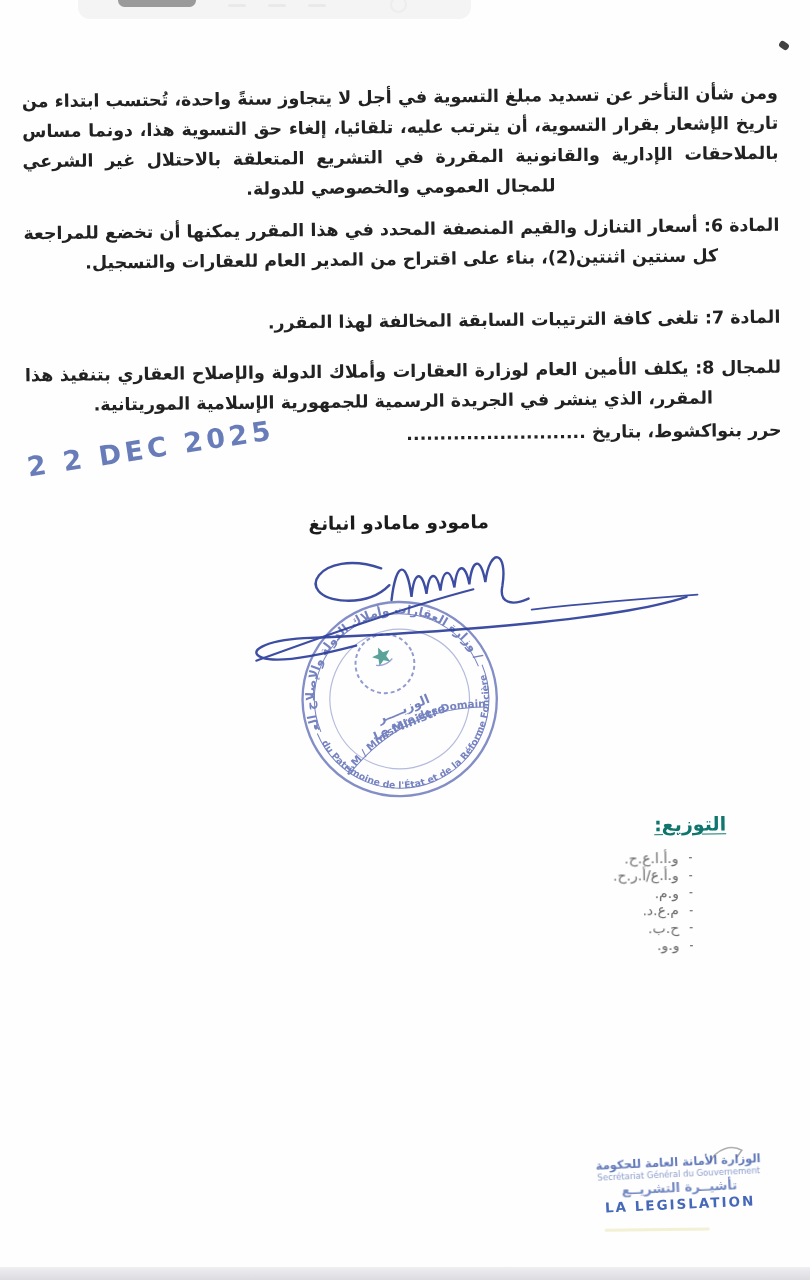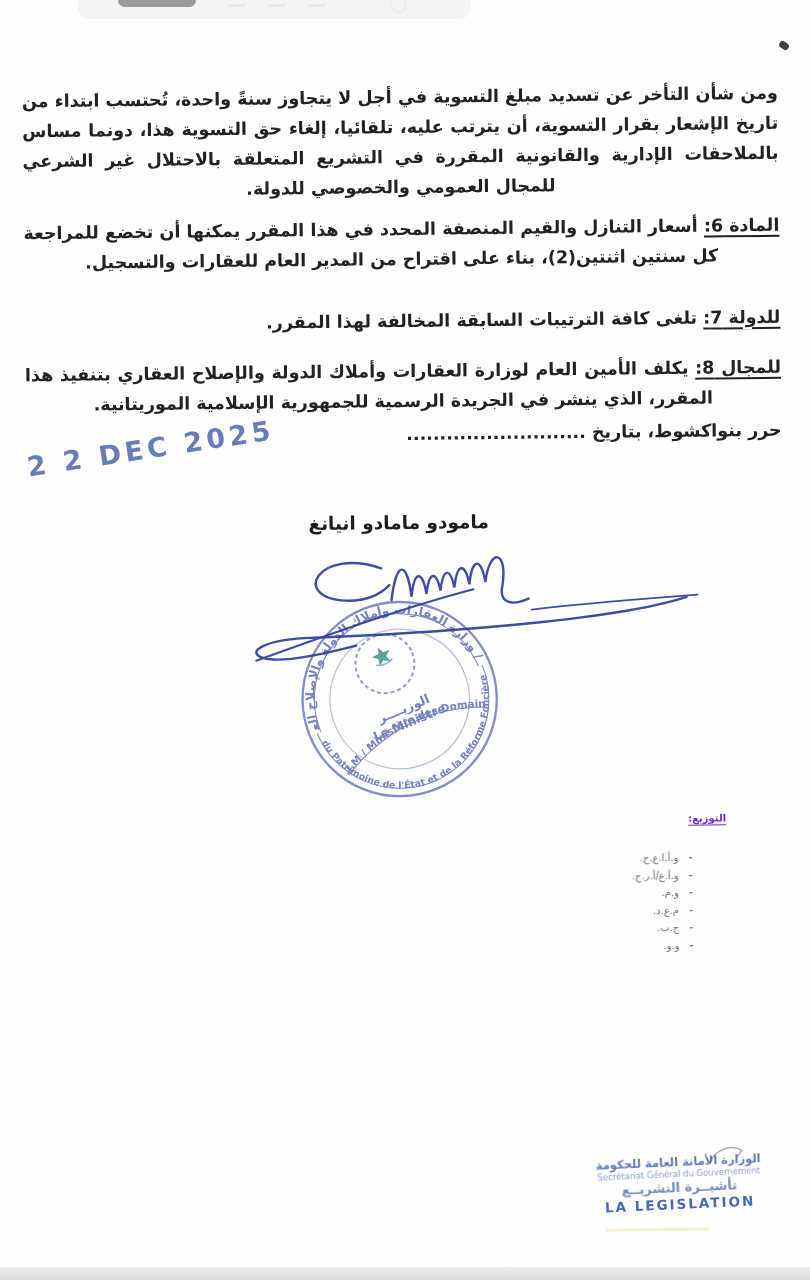--- a/index.html
+++ b/index.html
@@ -25,48 +25,48 @@
   }
   
   .doc{position:absolute;inset:0;transform:rotate(-0.65deg);direction:rtl;color:#222;}
   .para{
     position:absolute;left:28px;width:756px;
     font-size:17.5px;line-height:30px;font-weight:700;
     text-align:justify;text-align-last:center;
     letter-spacing:0.1px;
   }
   .para.right-only{text-align:right;text-align-last:right;}
-  .article-label{text-decoration:underline;text-underline-offset:4px;text-decoration-thickness:1.6px;}
+  .article-label{text-underline-offset:4px;text-decoration-thickness:1.6px;}
   .date-line{
     position:absolute;left:28px;top:424px;width:756px;
     font-size:17.5px;font-weight:700;text-align:right;
   }
   .date-stamp{
     position:absolute;left:28px;top:430px;width:250px;
     font-size:27px;font-weight:700;color:#5b72b4;
     letter-spacing:4px;transform:rotate(-8deg);
     direction:ltr;text-align:left;opacity:.92;
   }
   .signatory-name{
     position:absolute;left:270px;top:512px;width:260px;
     text-align:center;font-size:18.5px;font-weight:700;color:#1c1c1c;
   }
   .seal-svg{position:absolute;left:296px;top:596px;opacity:.85;}
   .signature-svg{position:absolute;left:232px;top:538px;}
   
   .dist-header{
     position:absolute;left:658px;top:816px;width:66px;
-    font-size:10px;font-weight:700;text-align:right;
-    text-decoration:underline;text-underline-offset:3px;color:#6d28d9;
+    font-size:19px;font-weight:700;text-align:right;
+    text-decoration:underline;text-underline-offset:3px;color:#0f766e;
   }
   .dist-list{position:absolute;left:540px;top:852px;width:150px;direction:rtl;}
   .dist-row{display:flex;direction:rtl;align-items:center;height:17.5px;}
   .dist-dash{width:14px;color:#555;font-size:11px;flex:0 0 auto;}
   .dist-text{
-    font-size:10px;color:#6a6a6a;letter-spacing:1px;
+    font-size:14px;color:#6a6a6a;letter-spacing:1px;
     filter:blur(0.3px);white-space:nowrap;
   }
   
   .leg-stamp{
     position:absolute;left:577px;top:1158px;width:192px;
     transform:rotate(-2deg);text-align:center;direction:rtl;line-height:1.25;
   }
   .leg-l1{font-size:11.5px;font-weight:700;color:rgba(58,88,168,.8);filter:blur(0.3px);}
   .leg-l2{font-size:8.5px;color:rgba(58,88,168,.6);direction:ltr;filter:blur(0.4px);}
   .leg-l3{font-size:13px;font-weight:700;color:rgba(58,88,168,.7);letter-spacing:2px;filter:blur(0.4px);}
@@ -93,21 +93,21 @@
   <div class="ghost-circle"></div>
 </div>
 <div class="speck"></div>
 
 <div class="doc">
 
   <p class="para" style="top:64px">ومن شأن التأخر عن تسديد مبلغ التسوية في أجل لا يتجاوز سنةً واحدة، تُحتسب ابتداء من تاريخ الإشعار بقرار التسوية، أن يترتب عليه، تلقائيا، إلغاء حق التسوية هذا، دونما مساس بالملاحقات الإدارية والقانونية المقررة في التشريع المتعلقة بالاحتلال غير الشرعي للمجال العمومي والخصوصي للدولة.</p>
 
   <p class="para" style="top:196px"><span class="article-label">المادة 6:</span><span> أسعار التنازل والقيم المنصفة المحدد في هذا المقرر يمكنها أن تخضع للمراجعة كل سنتين اثنتين(2)، بناء على اقتراح من المدير العام للعقارات والتسجيل.</span></p>
 
-  <p class="para right-only" style="top:288px"><span class="article-label">للدولة 7:</span><span> تلغى كافة الترتيبات السابقة المخالفة لهذا المقرر.</span></p>
+  <p class="para right-only" style="top:288px"><span class="article-label">المادة 7:</span><span> تلغى كافة الترتيبات السابقة المخالفة لهذا المقرر.</span></p>
 
   <p class="para" style="top:338px"><span class="article-label">للمجال 8:</span><span> يكلف الأمين العام لوزارة العقارات وأملاك الدولة والإصلاح العقاري بتنفيذ هذا المقرر، الذي ينشر في الجريدة الرسمية للجمهورية الإسلامية الموريتانية.</span></p>
 
   <div class="date-line">حرر بنواكشوط، بتاريخ ...........................</div>
   <div class="date-stamp">2 2 DEC 2025</div>
 
   <div class="signatory-name">مامودو مامادو انيانغ</div>
 
   <svg class="seal-svg" width="206" height="206" viewBox="0 0 210 210">
     <g transform="rotate(-22 105 105)" fill="none" stroke="#5e6db6">

